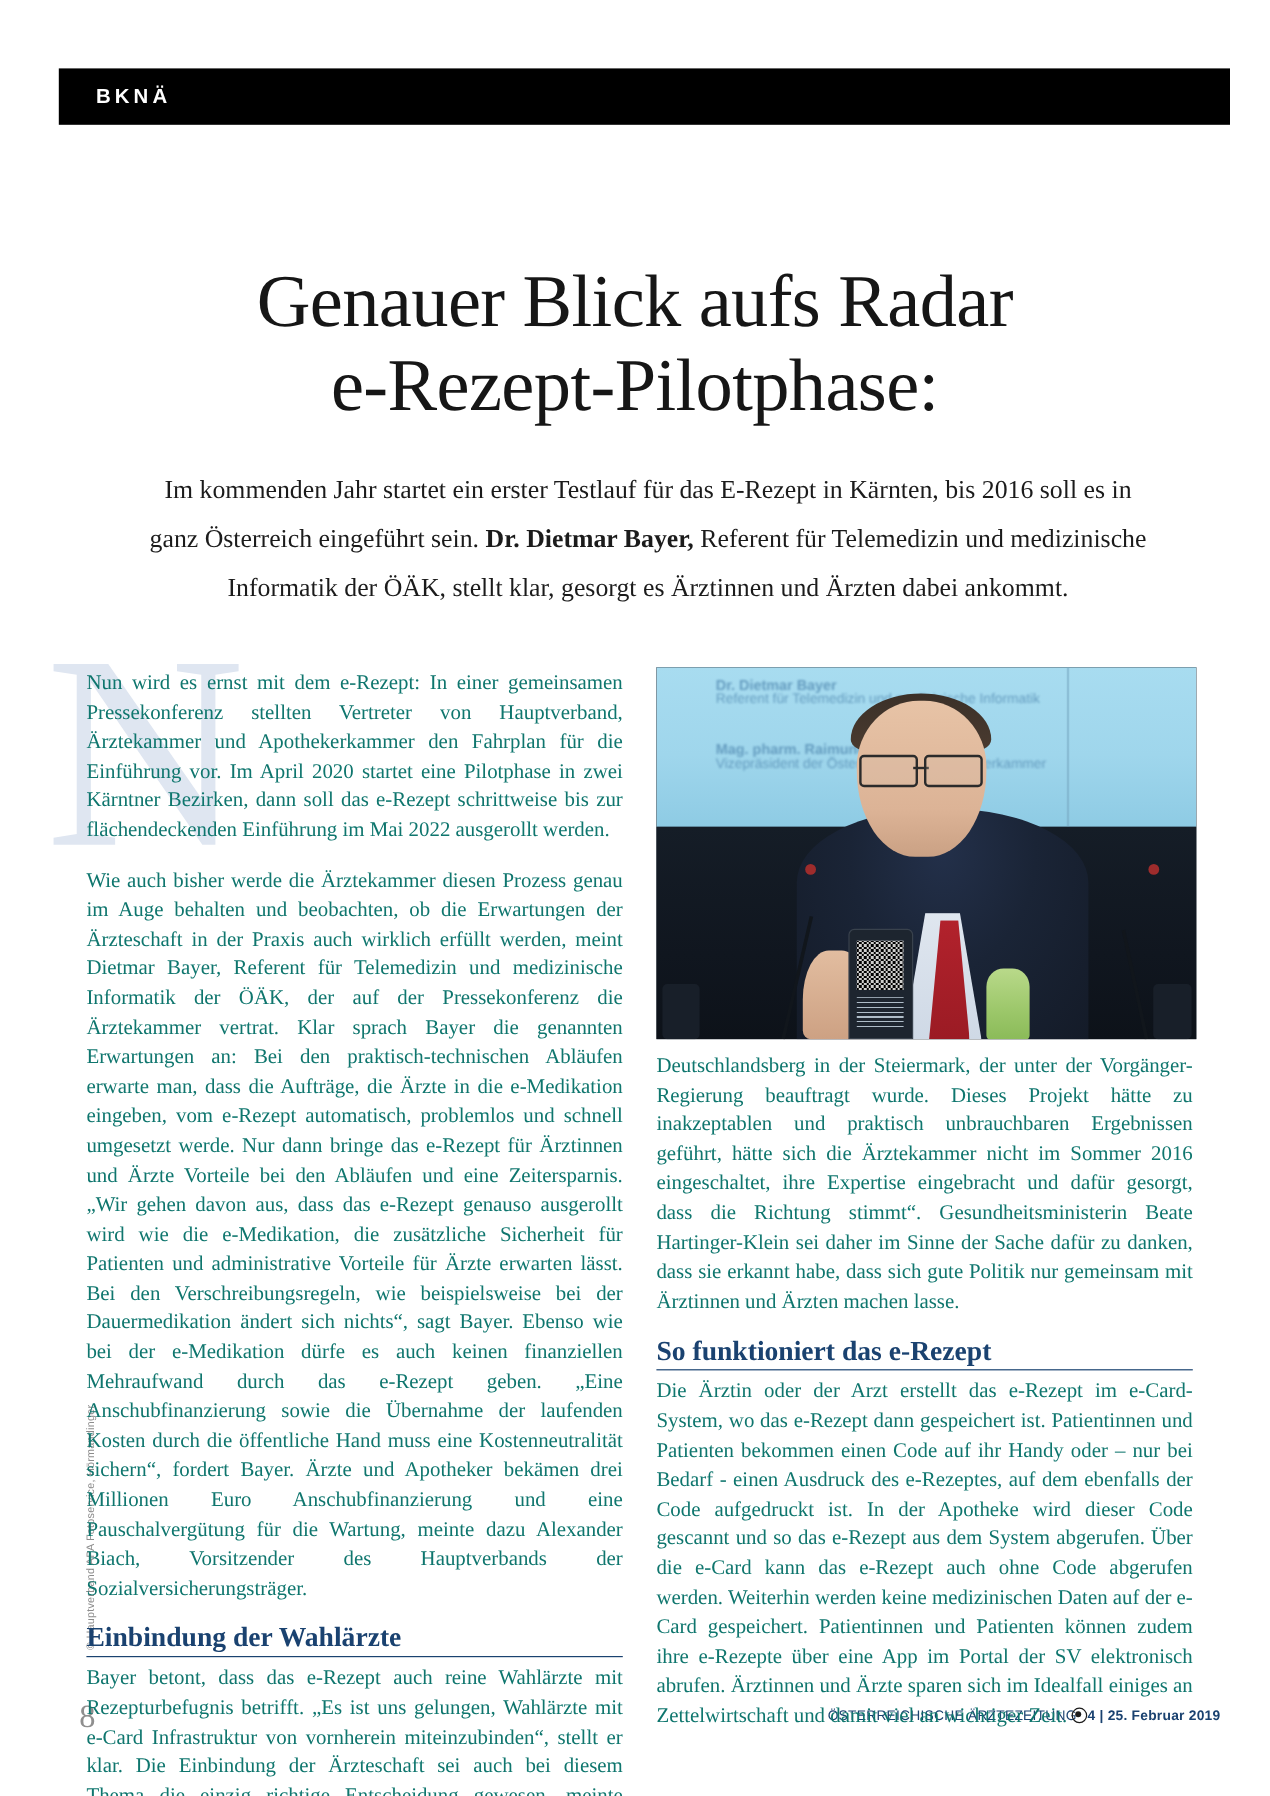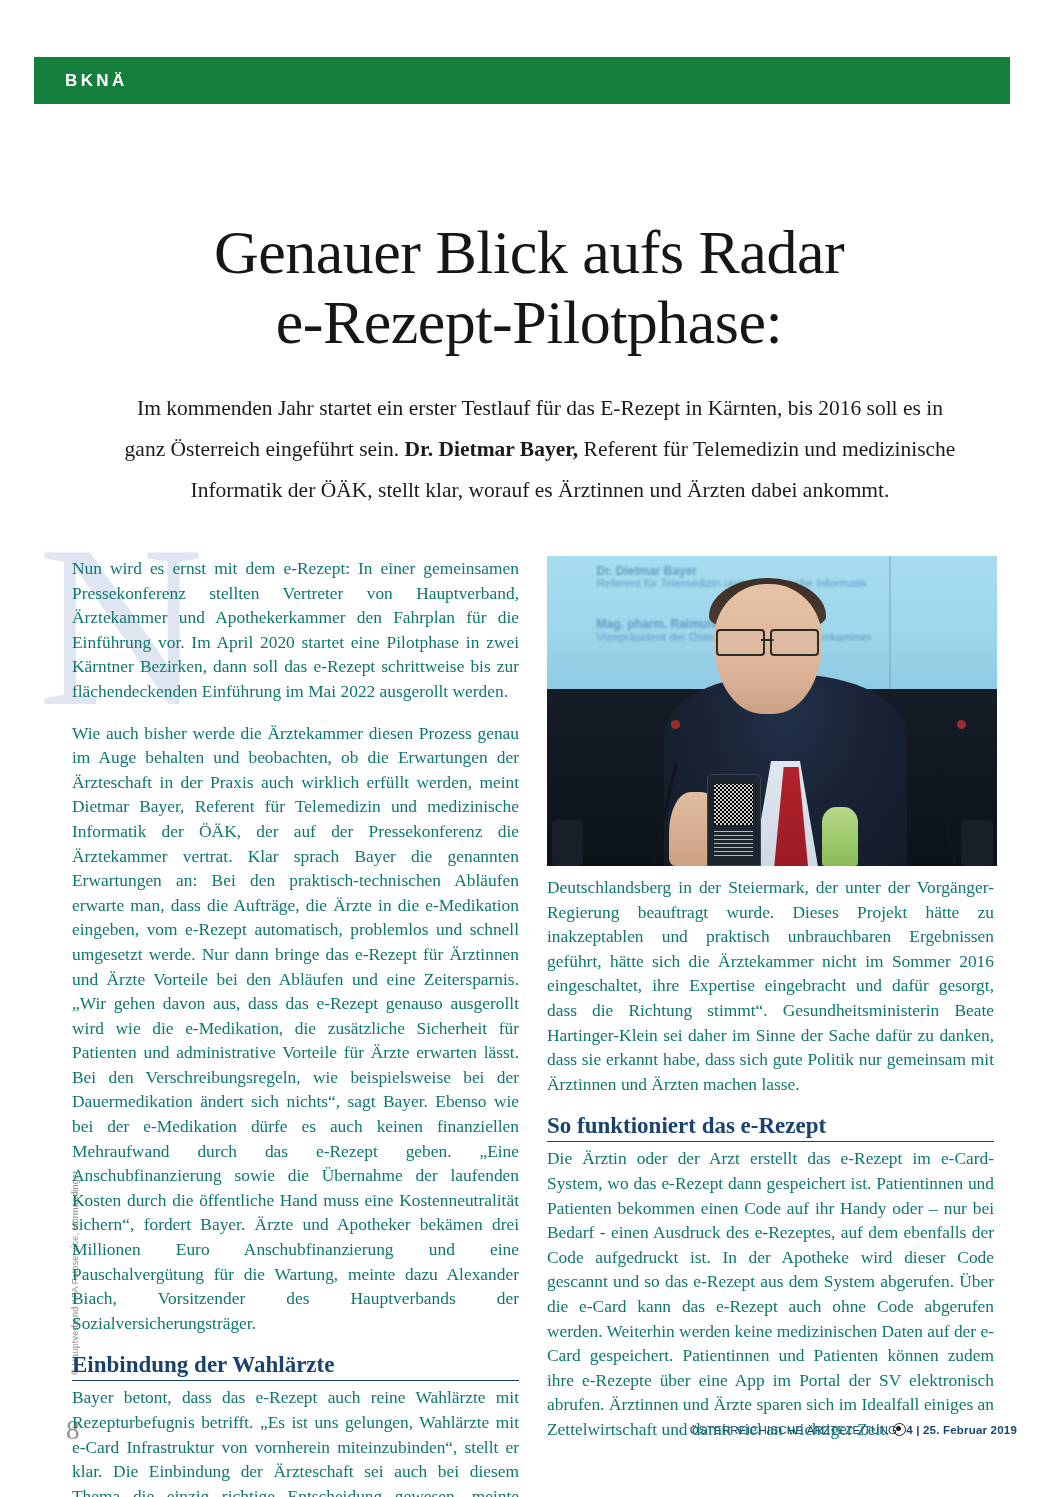--- a/index.html
+++ b/index.html
@@ -12,25 +12,25 @@
     height: 1497px;
     position: relative;
     font-family: "Liberation Serif", serif;
     color: #1a1a1a;
     overflow: hidden;
   }
 
   
   .topbar {
     position: absolute;
-    left: 34px;
+    left: 49px;
     top: 57px;
     width: 976px;
     height: 47px;
-    background: #15803d;
+    background: #000000;
     text-align: right;
   }
   .topbar-label {
     position: absolute;
     left: 31px;
     top: 50%;
     transform: translateY(-50%);
     color: #ffffff;
     font-family: "Liberation Sans", sans-serif;
     font-weight: bold;
@@ -310,21 +310,21 @@
 
 <div class="topbar">
   <span class="topbar-label">BKNÄ</span>
 </div>
 
 <h1 class="headline">
   <span class="hl-line">Genauer Blick aufs Radar</span>
   <span class="hl-line">e-Rezept-Pilotphase:</span>
 </h1>
 
-<div class="lead"><span>Im kommenden Jahr startet ein erster Testlauf für das E-Rezept in Kärnten, bis 2016 soll es in ganz Österreich eingeführt sein. </span><b>Dr. Dietmar Bayer,</b><span> Referent für Telemedizin und medizinische Informatik der ÖÄK, stellt klar, worauf es Ärztinnen und Ärzten dabei ankommt.</span></div>
+<div class="lead"><span>Im kommenden Jahr startet ein erster Testlauf für das E-Rezept in Kärnten, bis 2016 soll es in ganz Österreich eingeführt sein. </span><b>Dr. Dietmar Bayer,</b><span> Referent für Telemedizin und medizinische Informatik der ÖÄK, stellt klar, gesorgt es Ärztinnen und Ärzten dabei ankommt.</span></div>
 
 <div class="dropcap">N</div>
 
 <div class="photo">
   <div class="ph-screen">
     <div class="ph-screen-divider"></div>
     <div class="ph-proj l1">Dr. Dietmar Bayer</div>
     <div class="ph-proj l2">Referent für Telemedizin und medizinische Informatik</div>
     <div class="ph-proj l3">Mag. pharm. Raimund WURSTBAUER</div>
     <div class="ph-proj l4">Vizepräsident der Österreichischen Apothekerkammer</div>

